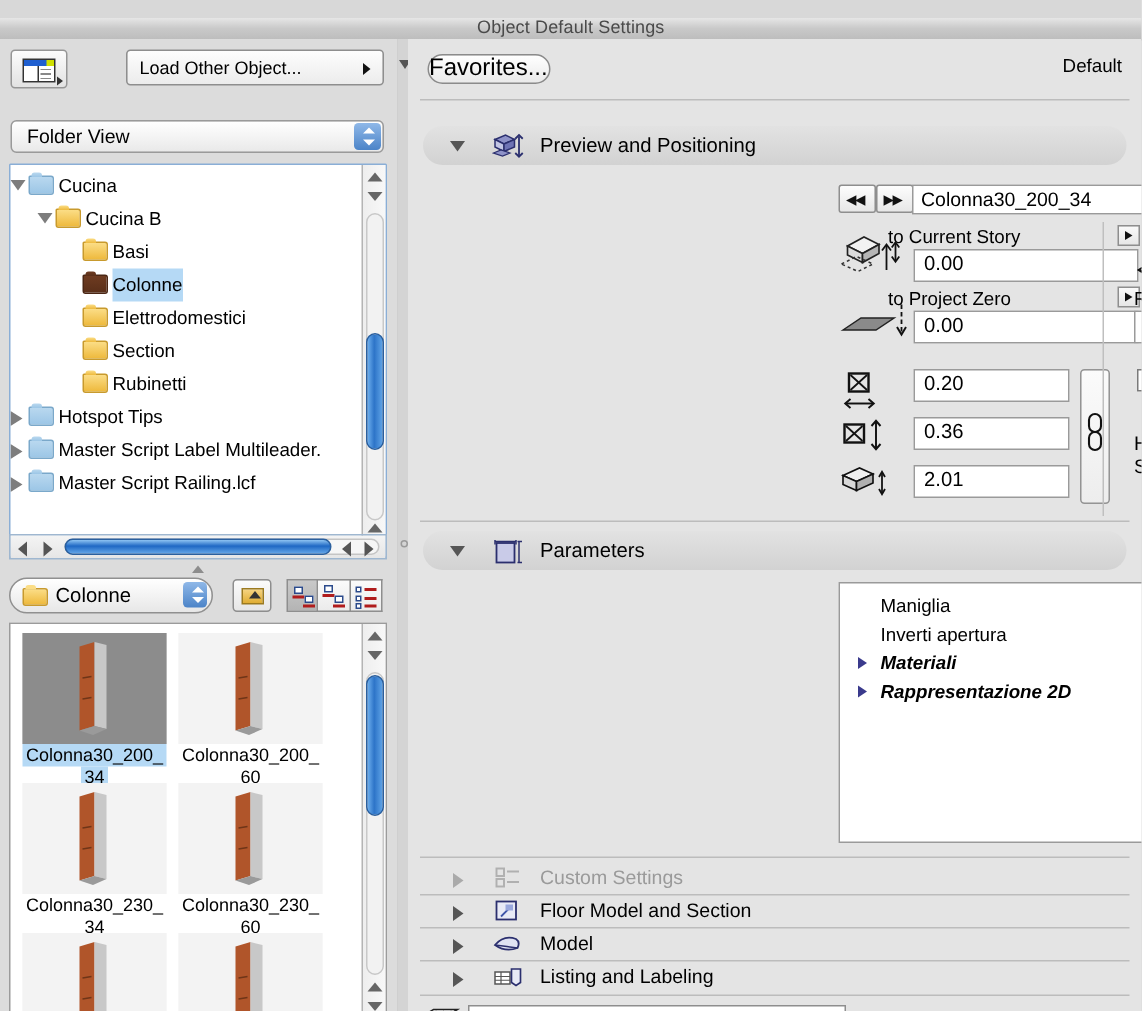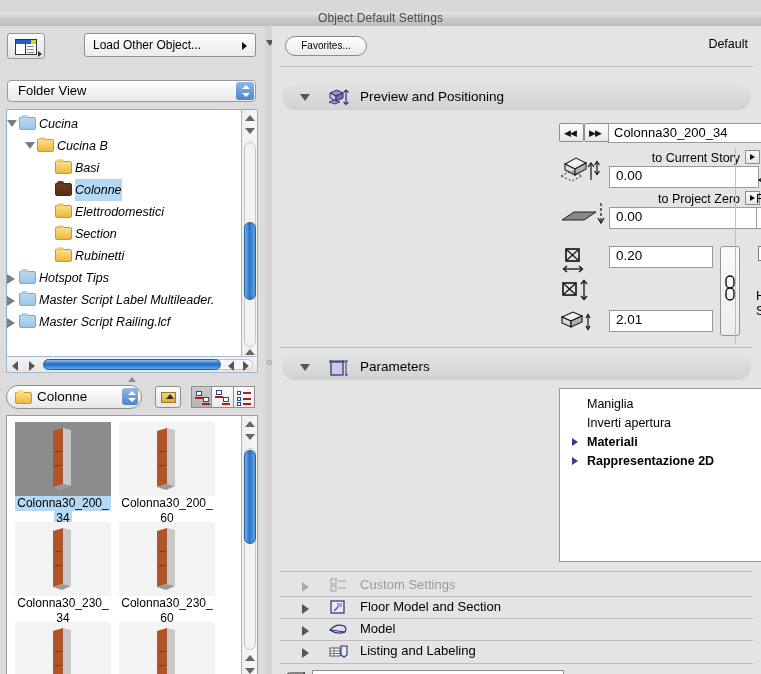--- a/index.html
+++ b/index.html
@@ -67,21 +67,21 @@
      border-bottom:4px solid #fff;border-left:4px solid transparent;border-right:4px solid transparent;}
   .stepper::after{content:"";position:absolute;left:6px;bottom:3px;width:0;height:0;
      border-top:4px solid #fff;border-left:4px solid transparent;border-right:4px solid transparent;}
 
   
   .tree-wrap{
     position:absolute;left:6px;top:83px;width:252px;height:263px;
     background:#fff;border:1px solid #8aaed6;box-sizing:border-box;
     border-radius:1px;overflow:hidden;
   }
-  .tree{position:absolute;left:0;top:3px;width:234px;height:238px;overflow:hidden;font-style:italic;}
+  .tree{position:absolute;left:0;top:3px;width:234px;height:238px;overflow:hidden;}
   .trow{position:relative;height:22px;line-height:22px;white-space:nowrap;font-size:12.5px;}
   .twist{position:absolute;top:7px;width:0;height:0;}
   .twist.closed{border-top:5px solid transparent;border-bottom:5px solid transparent;border-left:8px solid #7d7d7d;}
   .fi{position:absolute;top:4px;width:17px;height:13px;border-radius:1px 2px 2px 2px;}
   .fi.blue{background:linear-gradient(to bottom,#b9d8ef,#9cc6e6);border:1px solid #7aa8ca;box-sizing:border-box;}
   .fi.yellow{background:linear-gradient(to bottom,#fbd97a,#edб23d);background:linear-gradient(to bottom,#fbdd86,#eeb93c);border:1px solid #c89a2d;box-sizing:border-box;}
   .fi.brown{background:linear-gradient(to bottom,#6e3b21,#5a2f19);border:1px solid #4a2614;box-sizing:border-box;}
   .fi::before{content:"";position:absolute;left:1px;top:-3px;width:7px;height:3px;border-radius:2px 2px 0 0;background:inherit;}
   .tlabel{position:absolute;font-size:12.5px;color:#000;}
   .tlabel.sel{background:#b5d9f5;}
@@ -153,21 +153,21 @@
      border-left:4px solid transparent;border-right:4px solid transparent;border-top:6px solid #555;}
   .splitter .dot{position:absolute;left:2px;top:334px;width:3px;height:3px;border-radius:50%;border:1px solid #9a9a9a;}
 
   
   .right{position:absolute;left:272px;top:14px;width:489px;height:660px;background:#e4e4e4;}
 
   .fav{
     position:absolute;left:13px;top:10px;width:82px;height:20px;
     background:linear-gradient(to bottom,#ffffff,#eaeaea);
     border:1px solid #8b8b8b;border-radius:10px;box-sizing:border-box;
-    font-size:10px;line-height:18px;text-align:center;
+    font-size:16px;line-height:18px;
   }
   .def{position:absolute;right:13px;top:11px;font-size:12.5px;}
   .hr{position:absolute;left:8px;right:8px;height:1px;background:#bcbcbc;}
 
   .sec{
     position:absolute;left:10px;width:469px;height:26px;
     background:linear-gradient(to bottom,#e2e2e2,#d2d2d2);
     border-radius:13px;box-sizing:border-box;
   }
   .sec .tw{position:absolute;left:18px;top:10px;width:0;height:0;
@@ -178,21 +178,21 @@
   .sec.flat{background:none;border-radius:0;height:22px;}
   .sec.flat .tx{left:78px;top:3px;font-size:13px;}
 
   
   .navbtn{position:absolute;width:25px;height:19px;background:linear-gradient(to bottom,#fdfdfd,#e7e7e7);
      border:1px solid #8e8e8e;border-radius:2px;box-sizing:border-box;}
   .navbtn .g{position:absolute;top:5px;font-size:9px;color:#111;line-height:8px;letter-spacing:-1px;}
   .namefield{position:absolute;left:336px;top:97px;width:244px;height:20px;background:#fff;
      border:1px solid #9a9a9a;box-sizing:border-box;font-size:13px;line-height:18px;padding-left:5px;}
 
-  .lbl{position:absolute;font-size:12.5px;text-align:right;}
+  .lbl{position:absolute;font-size:12.5px;text-align:left;}
   .popbtn{position:absolute;width:15px;height:14px;background:linear-gradient(to bottom,#fafafa,#e6e6e6);
      border:1px solid #8e8e8e;box-sizing:border-box;}
   .popbtn .a{position:absolute;left:4px;top:3px;width:0;height:0;border-top:3px solid transparent;border-bottom:3px solid transparent;border-left:5px solid #111;}
   .tf{position:absolute;background:#fff;border:1px solid #9a9a9a;box-sizing:border-box;
      font-size:13.5px;line-height:18px;padding-left:6px;}
 
   .divv{position:absolute;width:1px;background:#bfbfbf;}
 
   .chainbox{position:absolute;left:448px;top:220px;width:20px;height:90px;
      background:linear-gradient(to bottom,#fbfbfb,#ededed);border:1px solid #949494;border-radius:3px;box-sizing:border-box;}
@@ -200,21 +200,21 @@
   .cbx{position:absolute;width:15px;height:15px;background:#fff;border:1px solid #7a7a7a;box-sizing:border-box;}
 
   .homestory{position:absolute;left:484px;top:262px;font-size:13px;}
 
   
   .plist{position:absolute;left:287px;top:362px;width:446px;height:174px;background:#fff;border:1px solid #9a9a9a;box-sizing:border-box;}
   .prow{position:relative;height:19px;line-height:19px;font-size:12.5px;}
   .prow .pn{position:absolute;left:27px;}
   .prow .pt{position:absolute;left:12px;top:5px;width:0;height:0;
      border-top:4px solid transparent;border-bottom:4px solid transparent;border-left:6px solid #3a3a8c;}
-  .prow .pn.bold{font-weight:bold;}
+  .prow .pn.bold{font-weight:bold;font-style:italic;}
   .layer{position:absolute;left:40px;top:644px;width:252px;height:21px;background:#fff;
      border:1px solid #8e8e8e;box-sizing:border-box;font-size:12.5px;line-height:19px;padding-left:27px;}
   .layer .a{position:absolute;right:8px;top:7px;width:0;height:0;border-top:4px solid transparent;border-bottom:4px solid transparent;border-left:5px solid #111;}
   .eye{position:absolute;left:5px;top:4px;width:16px;height:12px;}
   .stacks{position:absolute;left:5px;top:645px;width:30px;height:18px;}
   .grip{position:absolute;right:1px;bottom:1px;width:14px;height:14px;}
 </style>
 </head>
 <body>
 
@@ -494,20 +494,21 @@
     <span style="position:absolute;left:290px;top:253px">
       <svg width="30" height="24" viewBox="0 0 30 24">
         <rect x="1" y="4" width="13" height="12" fill="none" stroke="#111" stroke-width="1.6"></rect>
         <line x1="2" y1="5" x2="13" y2="15" stroke="#111" stroke-width="1.2"></line>
         <line x1="13" y1="5" x2="2" y2="15" stroke="#111" stroke-width="1.2"></line>
         <line x1="22" y1="2" x2="22" y2="20" stroke="#111" stroke-width="1.3"></line>
         <path d="M19 5 L22 1.5 L25 5" fill="none" stroke="#111" stroke-width="1.3"></path>
         <path d="M19 17 L22 20.5 L25 17" fill="none" stroke="#111" stroke-width="1.3"></path>
       </svg>
     </span>
+    <div class="tf" style="left:337px;top:252px;width:104px;height:22px">0.36</div>
 
     <span style="position:absolute;left:288px;top:285px">
       <svg width="34" height="24" viewBox="0 0 34 24">
         <path d="M2 6 L13 1 L22 5 L11 10 Z" fill="#f0f0f0" stroke="#111" stroke-width="1.1"></path>
         <path d="M2 6 L2 12 L11 16 L11 10 Z" fill="#d8d8d8" stroke="#111" stroke-width="1.1"></path>
         <path d="M11 10 L22 5 L22 11 L11 16 Z" fill="#b0b0b0" stroke="#111" stroke-width="1.1"></path>
         <line x1="28" y1="4" x2="28" y2="18" stroke="#111" stroke-width="1.2"></line>
         <path d="M26 7 L28 3.5 L30 7" fill="none" stroke="#111" stroke-width="1.2"></path>
         <path d="M26 15 L28 18.5 L30 15" fill="none" stroke="#111" stroke-width="1.2"></path>
       </svg>

